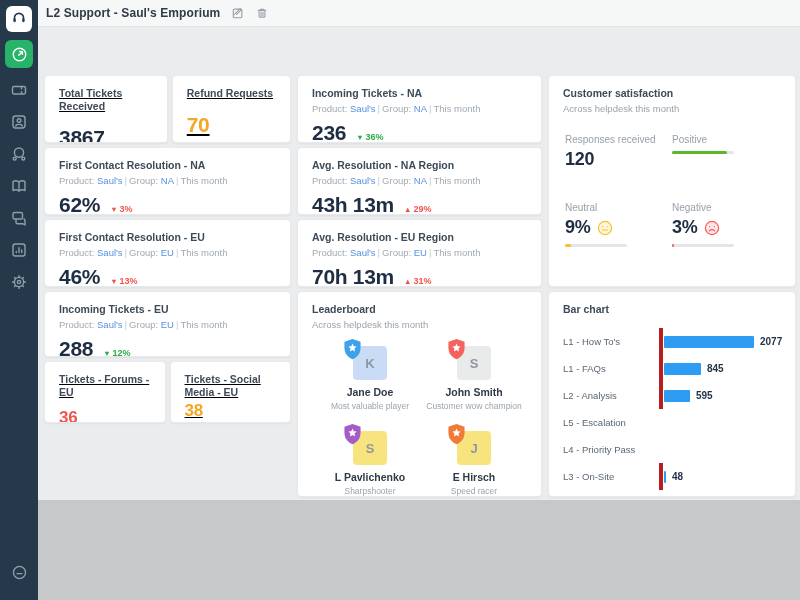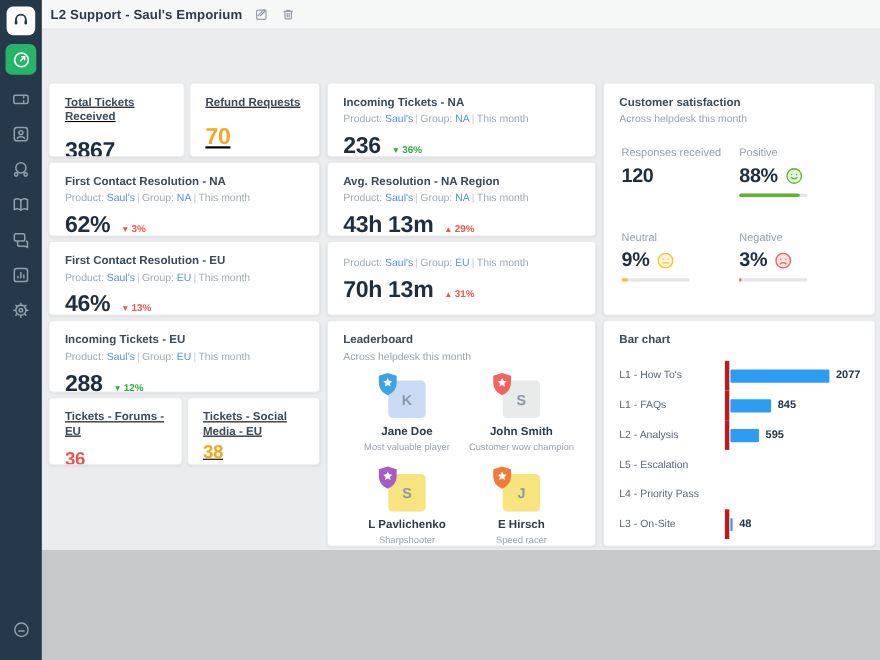--- a/index.html
+++ b/index.html
@@ -288,20 +288,21 @@
         <div class="meta">
           <span>Product:</span> <span class="lnk">Saul's</span><span class="div">|</span><span>Group:</span> <span class="lnk">NA</span><span class="div">|</span><span>This month</span>
         </div>
         <div class="value-row">
           <span class="stat-value">43h 13m</span>
           <span class="trend" data-tone="bad"><span class="arr">▲</span><span>29%</span></span>
         </div>
       </div>
 
       <div class="card h68">
+        <div class="card-title">Avg. Resolution - EU Region</div>
         <div class="meta">
           <span>Product:</span> <span class="lnk">Saul's</span><span class="div">|</span><span>Group:</span> <span class="lnk">EU</span><span class="div">|</span><span>This month</span>
         </div>
         <div class="value-row">
           <span class="stat-value">70h 13m</span>
           <span class="trend" data-tone="bad"><span class="arr">▲</span><span>31%</span></span>
         </div>
       </div>
 
       <div class="card h206">
@@ -371,29 +372,20 @@
 
           <div class="csat-metric">
             <div class="m-label">Responses received</div>
             <div class="m-row">
               <span class="m-value">120</span>
             </div>
           </div>
 
           <div class="csat-metric" style="color: rgb(92, 183, 45);">
             <div class="m-label">Positive</div>
-            <div class="m-row">
-              <span class="m-value">88%</span>
-              <svg class="face" viewBox="0 0 16 16" fill="none" stroke="currentColor" stroke-width="1.2" stroke-linecap="round">
-                <circle cx="8" cy="8" r="6.6" fill="currentColor" fill-opacity="0.16"></circle>
-                <circle cx="5.7" cy="6.6" r="0.7" fill="currentColor" stroke="none"></circle>
-                <circle cx="10.3" cy="6.6" r="0.7" fill="currentColor" stroke="none"></circle>
-                <path d="M5.4 9.4 q2.6 2.4 5.2 0"></path>
-              </svg>
-            </div>
             <div class="bar-track">
                 <div class="bar-fill" style="width: 88%;"></div>
               </div>
           </div>
 
           <div class="csat-metric" style="color: rgb(247, 195, 37);">
             <div class="m-label">Neutral</div>
             <div class="m-row">
               <span class="m-value">9%</span>
               <svg class="face" viewBox="0 0 16 16" fill="none" stroke="currentColor" stroke-width="1.2" stroke-linecap="round">

